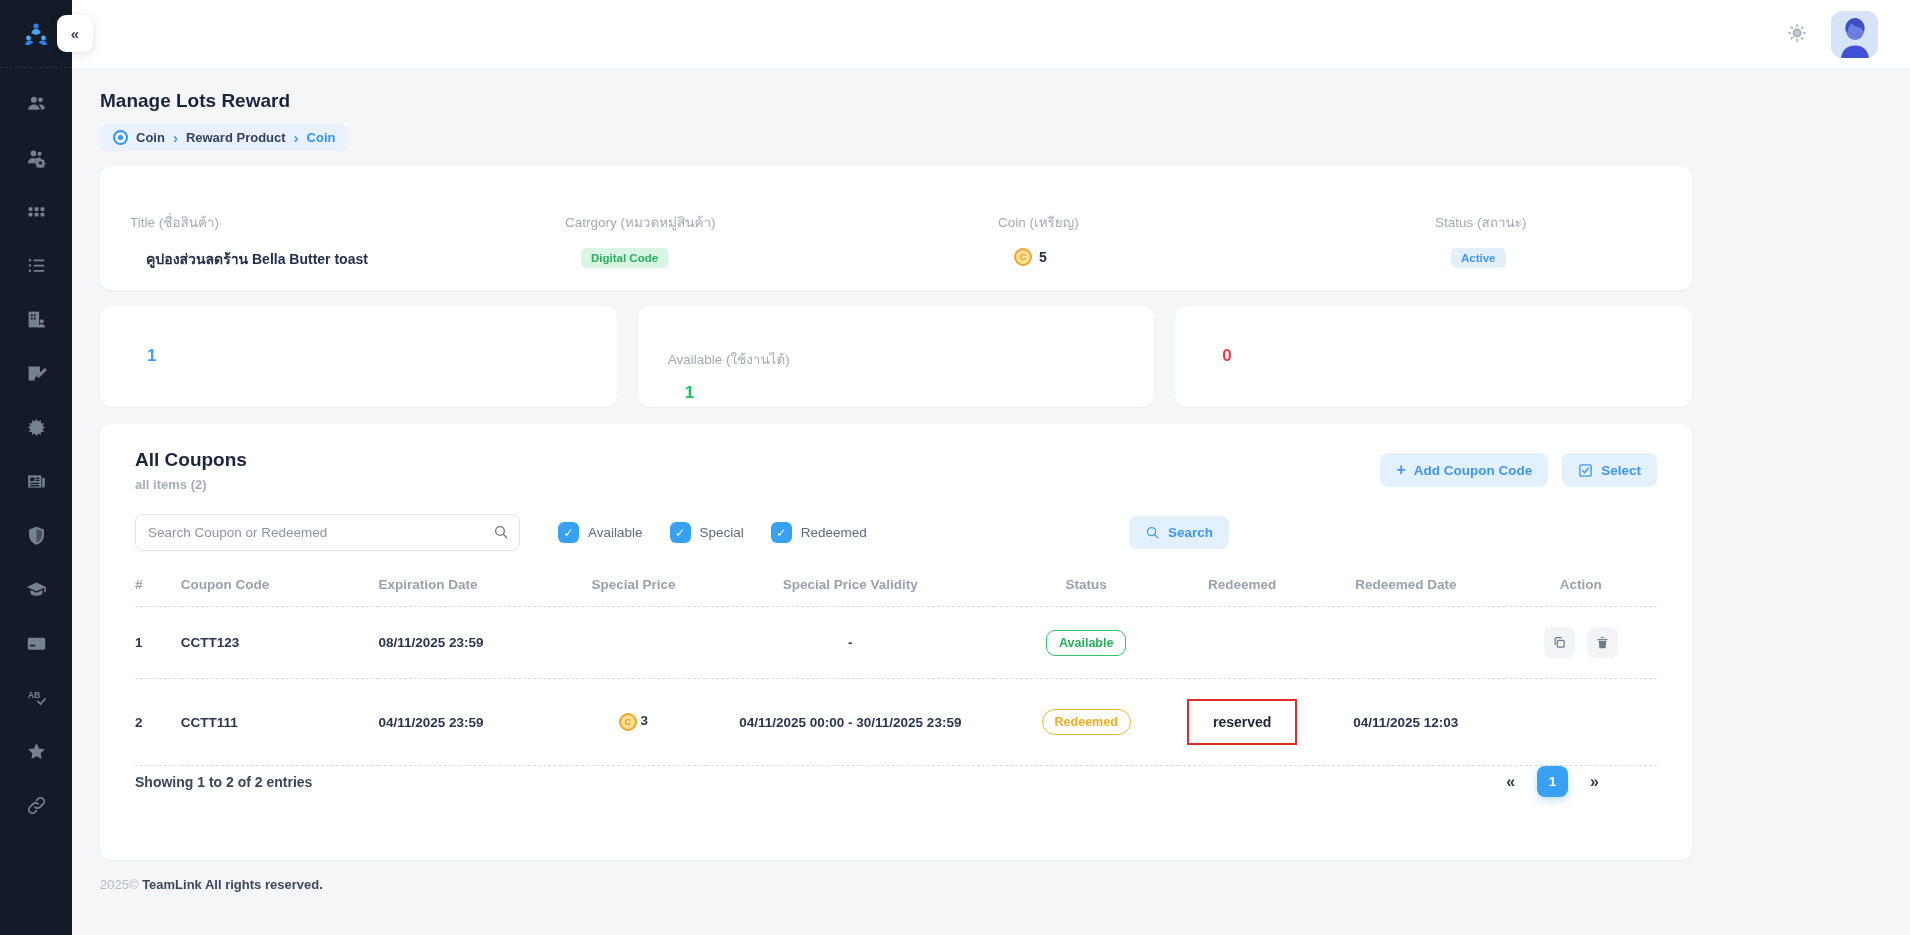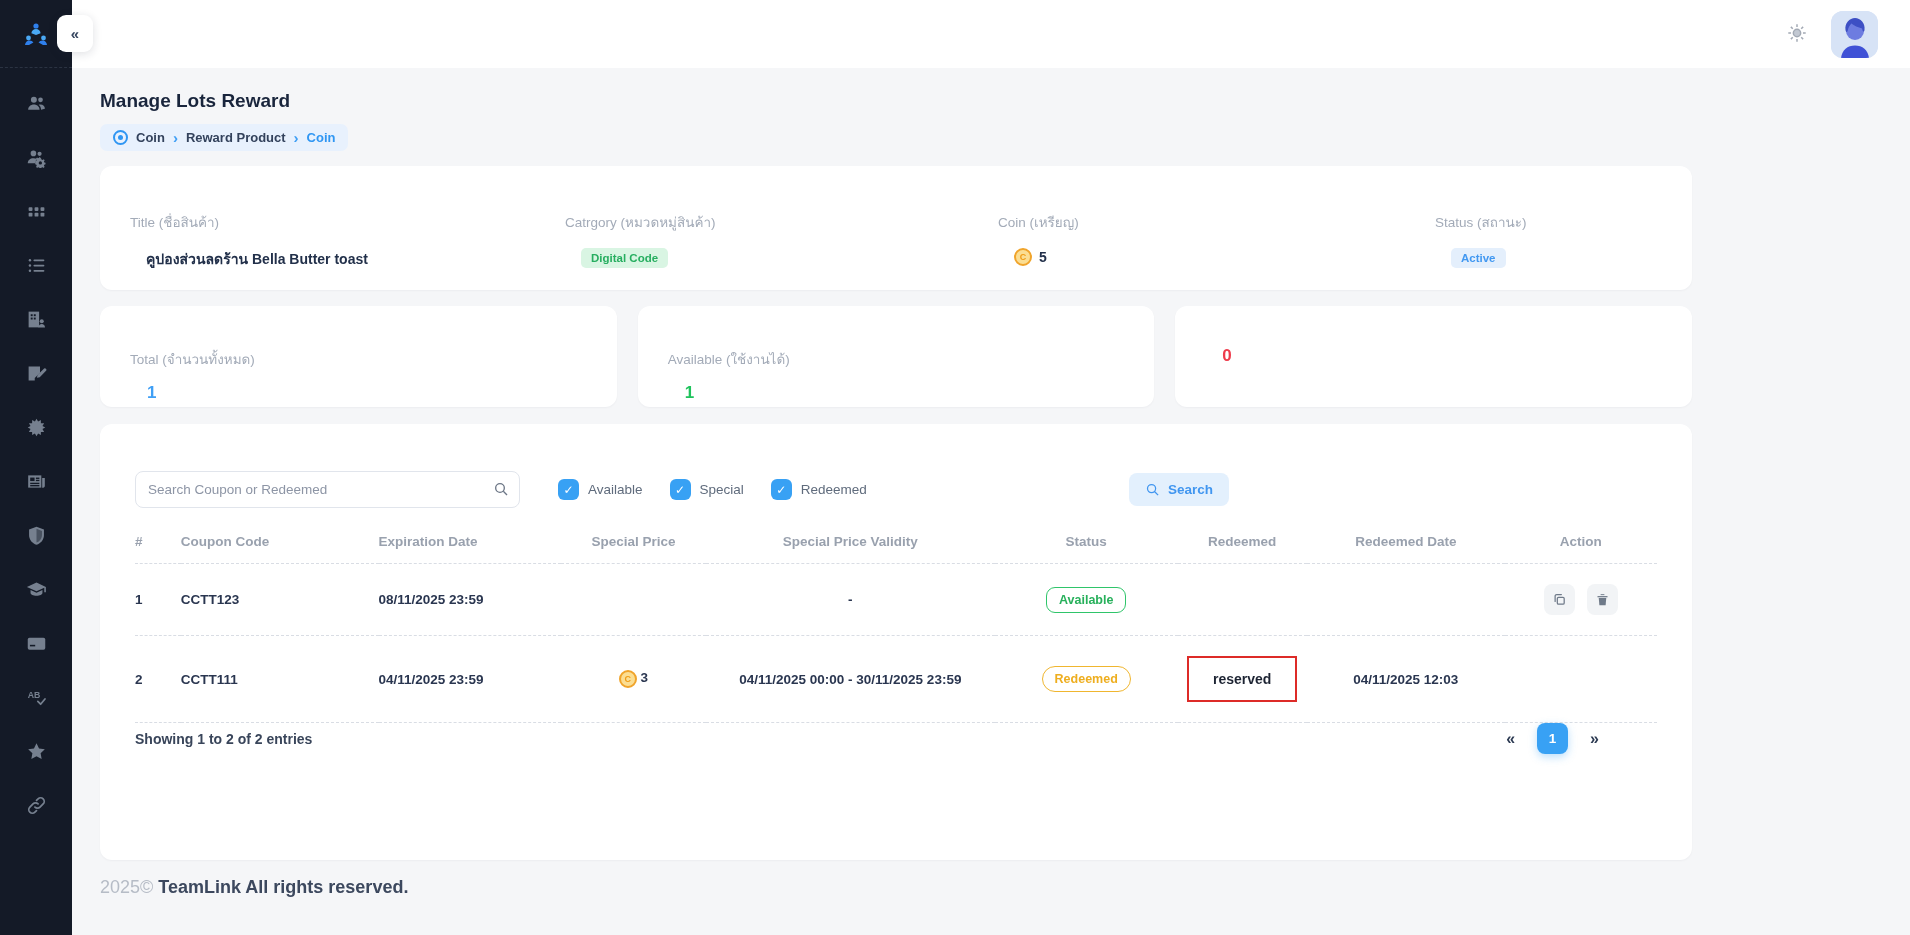--- a/index.html
+++ b/index.html
@@ -104,21 +104,21 @@
   .icon-btn svg { width:15px; height:15px; fill:#6f7a89; }
   .icon-btn svg .stroke { fill:none; stroke:#6f7a89; stroke-width:2; stroke-linecap:round; }
 
   .table-foot { display:flex; justify-content:space-between; align-items:center; }
   .showing { font-size:14px; font-weight:700; color:#39455a; }
   .pager { display:flex; align-items:center; gap:22px; margin-right:58px; }
   .pg-arrow { background:none; border:none; color:#2c3a52; font-size:16px; font-weight:700; cursor:pointer; }
   .pg-num { width:31px; height:31px; border:none; border-radius:8px; background:#38a1f4; color:#fff;
     font-size:13.5px; font-weight:700; cursor:pointer; box-shadow:0 3px 8px rgba(56,161,244,.35); }
 
-  .footer { margin-top:17px; font-size:18px; }
+  .footer { margin-top:17px; font-size:13px; }
   .footer .yr { color:#b6bcc6; }
   .footer .tx { color:#3c485e; font-weight:700; }
 </style>
 </head>
 <body>
 
 <aside class="sidebar">
   <div class="sidebar-logo">
     <svg width="30" height="30" viewBox="0 0 30 30">
       <circle cx="15" cy="7" r="2.6" fill="#2f80ed"></circle>
@@ -290,34 +290,52 @@
       <div class="f-label">Status (สถานะ)</div>
       <div class="f-value">
           <span class="badge badge-blue">Active</span>
         </div>
     </div>
   </section>
 
   
   <section class="stats-row">
     <div class="card stat-card">
-      <div class="f-label">Total (จำนวนทั้งหมด)</div>
       <div class="stat-value v-blue">1</div>
     </div>
     <div class="card stat-card">
       <div class="f-label">Available (ใช้งานได้)</div>
       <div class="stat-value v-green">1</div>
     </div>
     <div class="card stat-card">
       <div class="stat-value v-red">0</div>
     </div>
   </section>
 
   
   <section class="card coupons-card">
+    <div class="coupons-head">
+      <div>
+        <div class="coupons-title">All Coupons</div>
+        <div class="coupons-sub">all items (2)</div>
+      </div>
+      <div class="head-btns">
+        <button class="btn-light">
+          <span class="plus-glyph">+</span>
+          <span>Add Coupon Code</span>
+        </button>
+        <button class="btn-light">
+          <svg viewBox="0 0 24 24">
+              <rect x="3" y="3" width="18" height="18" rx="3" fill="none" stroke="#4196f0" stroke-width="2.2"></rect>
+              <path d="M7.5 12.5l3 3 6-7" fill="none" stroke="#4196f0" stroke-width="2.2" stroke-linecap="round" stroke-linejoin="round"></path>
+            </svg>
+          <span>Select</span>
+        </button>
+      </div>
+    </div>
 
     <div class="search-row">
       <div class="search-wrap">
         <input class="search-input" type="text" placeholder="Search Coupon or Redeemed" style="">
         <svg viewBox="0 0 24 24">
             <circle cx="10.5" cy="10.5" r="6.5"></circle>
             <path d="M15.5 15.5L21 21"></path>
           </svg>
       </div>
       <div class="filters">

